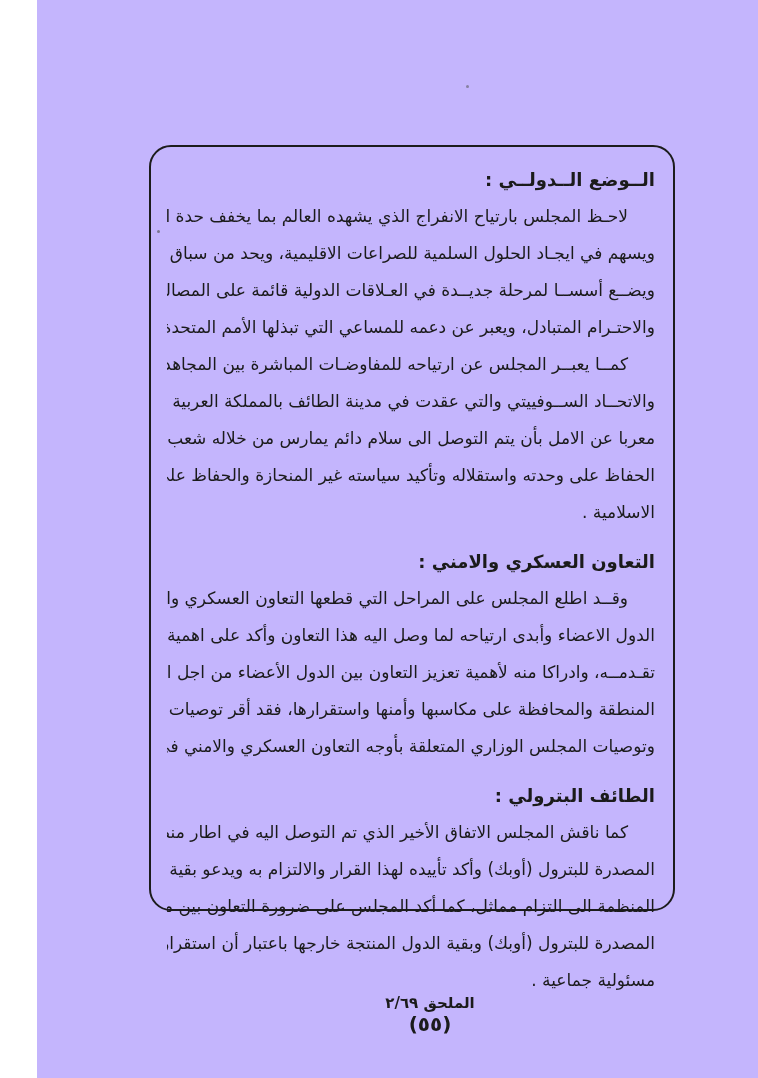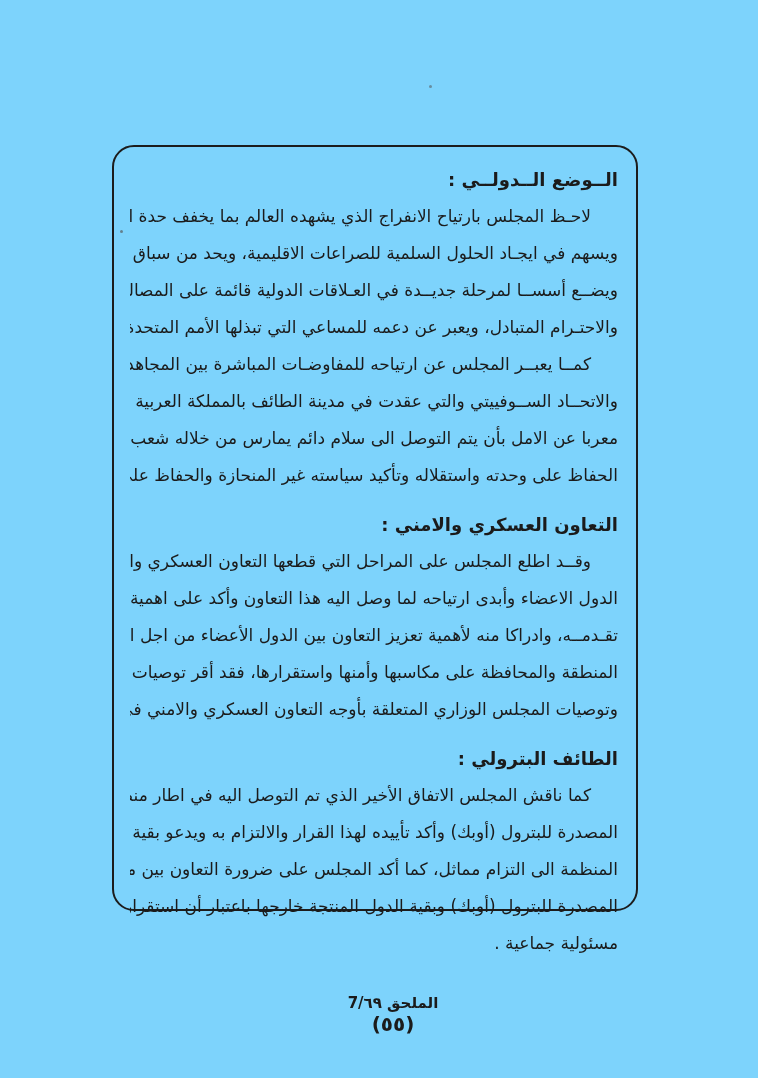--- a/index.html
+++ b/index.html
@@ -6,21 +6,22 @@
   html, body { background: #ffffff; }
   body {
     width: 758px; height: 1078px;
     position: relative;
     font-family: "DejaVu Sans", sans-serif;
     color: #1b1b1b;
     overflow: hidden;
   }
   .page {
     position: absolute; inset: 0;
-    background: #7dd3fc;
+    background: #c4b5fd;
+    margin-left: 37px;
   }
   .doc-frame {
     position: absolute;
     left: 112px; top: 145px;
     width: 526px; height: 766px;
     border: 2.5px solid #1c1c1c;
     border-radius: 22px;
     padding: 14px 18px 10px 16px;
     direction: rtl;
   }
@@ -87,37 +88,38 @@
 
     <div class="line indent">لاحـظ المجلس بارتياح الانفراج الذي يشهده العالم بما يخفف حدة التوتر</div>
     <div class="line">ويسهم في ايجـاد الحلول السلمية للصراعات الاقليمية، ويحد من سباق التسلح</div>
     <div class="line">ويضــع أسســا لمرحلة جديــدة في العـلاقات الدولية قائمة على المصالح المشتركة</div>
     <div class="line">والاحتـرام المتبادل، ويعبر عن دعمه للمساعي التي تبذلها الأمم المتحدة لايجاد</div>
 
     <div class="line indent">كمــا يعبــر المجلس عن ارتياحه للمفاوضـات المباشرة بين المجاهدين الأفغان</div>
     <div class="line">والاتحــاد الســوفييتي والتي عقدت في مدينة الطائف بالمملكة العربية السعودية،</div>
     <div class="line">معربا عن الامل بأن يتم التوصل الى سلام دائم يمارس من خلاله شعب افغانستان</div>
     <div class="line">الحفاظ على وحدته واستقلاله وتأكيد سياسته غير المنحازة والحفاظ على شخصيته</div>
+    <div class="line last">الاسلامية .</div>
 
     <div class="section-heading gap">التعاون العسكري والامني :</div>
 
     <div class="line indent">وقــد اطلع المجلس على المراحل التي قطعها التعاون العسكري والامني بين</div>
     <div class="line">الدول الاعضاء وأبدى ارتياحه لما وصل اليه هذا التعاون وأكد على اهمية استمرار</div>
     <div class="line">تقـدمــه، وادراكا منه لأهمية تعزيز التعاون بين الدول الأعضاء من اجل ازدهار</div>
     <div class="line">المنطقة والمحافظة على مكاسبها وأمنها واستقرارها، فقد أقر توصيات وزراء الدفاع</div>
     <div class="line">وتوصيات المجلس الوزاري المتعلقة بأوجه التعاون العسكري والامني في المرحلة</div>
 
     <div class="section-heading gap">الطائف البترولي :</div>
 
     <div class="line indent">كما ناقش المجلس الاتفاق الأخير الذي تم التوصل اليه في اطار منظمة الدول</div>
     <div class="line">المصدرة للبترول (أوبك) وأكد تأييده لهذا القرار والالتزام به ويدعو بقية أعضاء</div>
     <div class="line">المنظمة الى التزام مماثل، كما أكد المجلس على ضرورة التعاون بين منظمة الدول</div>
     <div class="line">المصدرة للبترول (أوبك) وبقية الدول المنتجة خارجها باعتبار أن استقرار الاسعار</div>
     <div class="line last">مسئولية جماعية .</div>
 
   </div>
 
   <div class="footer">
-    <div class="footer-annex">الملحق 7/٦٩</div>
+    <div class="footer-annex">الملحق ٢/٦٩</div>
     <div class="footer-page">(٥٥)</div>
   </div>
 
 </div>
 
 </body></html>

